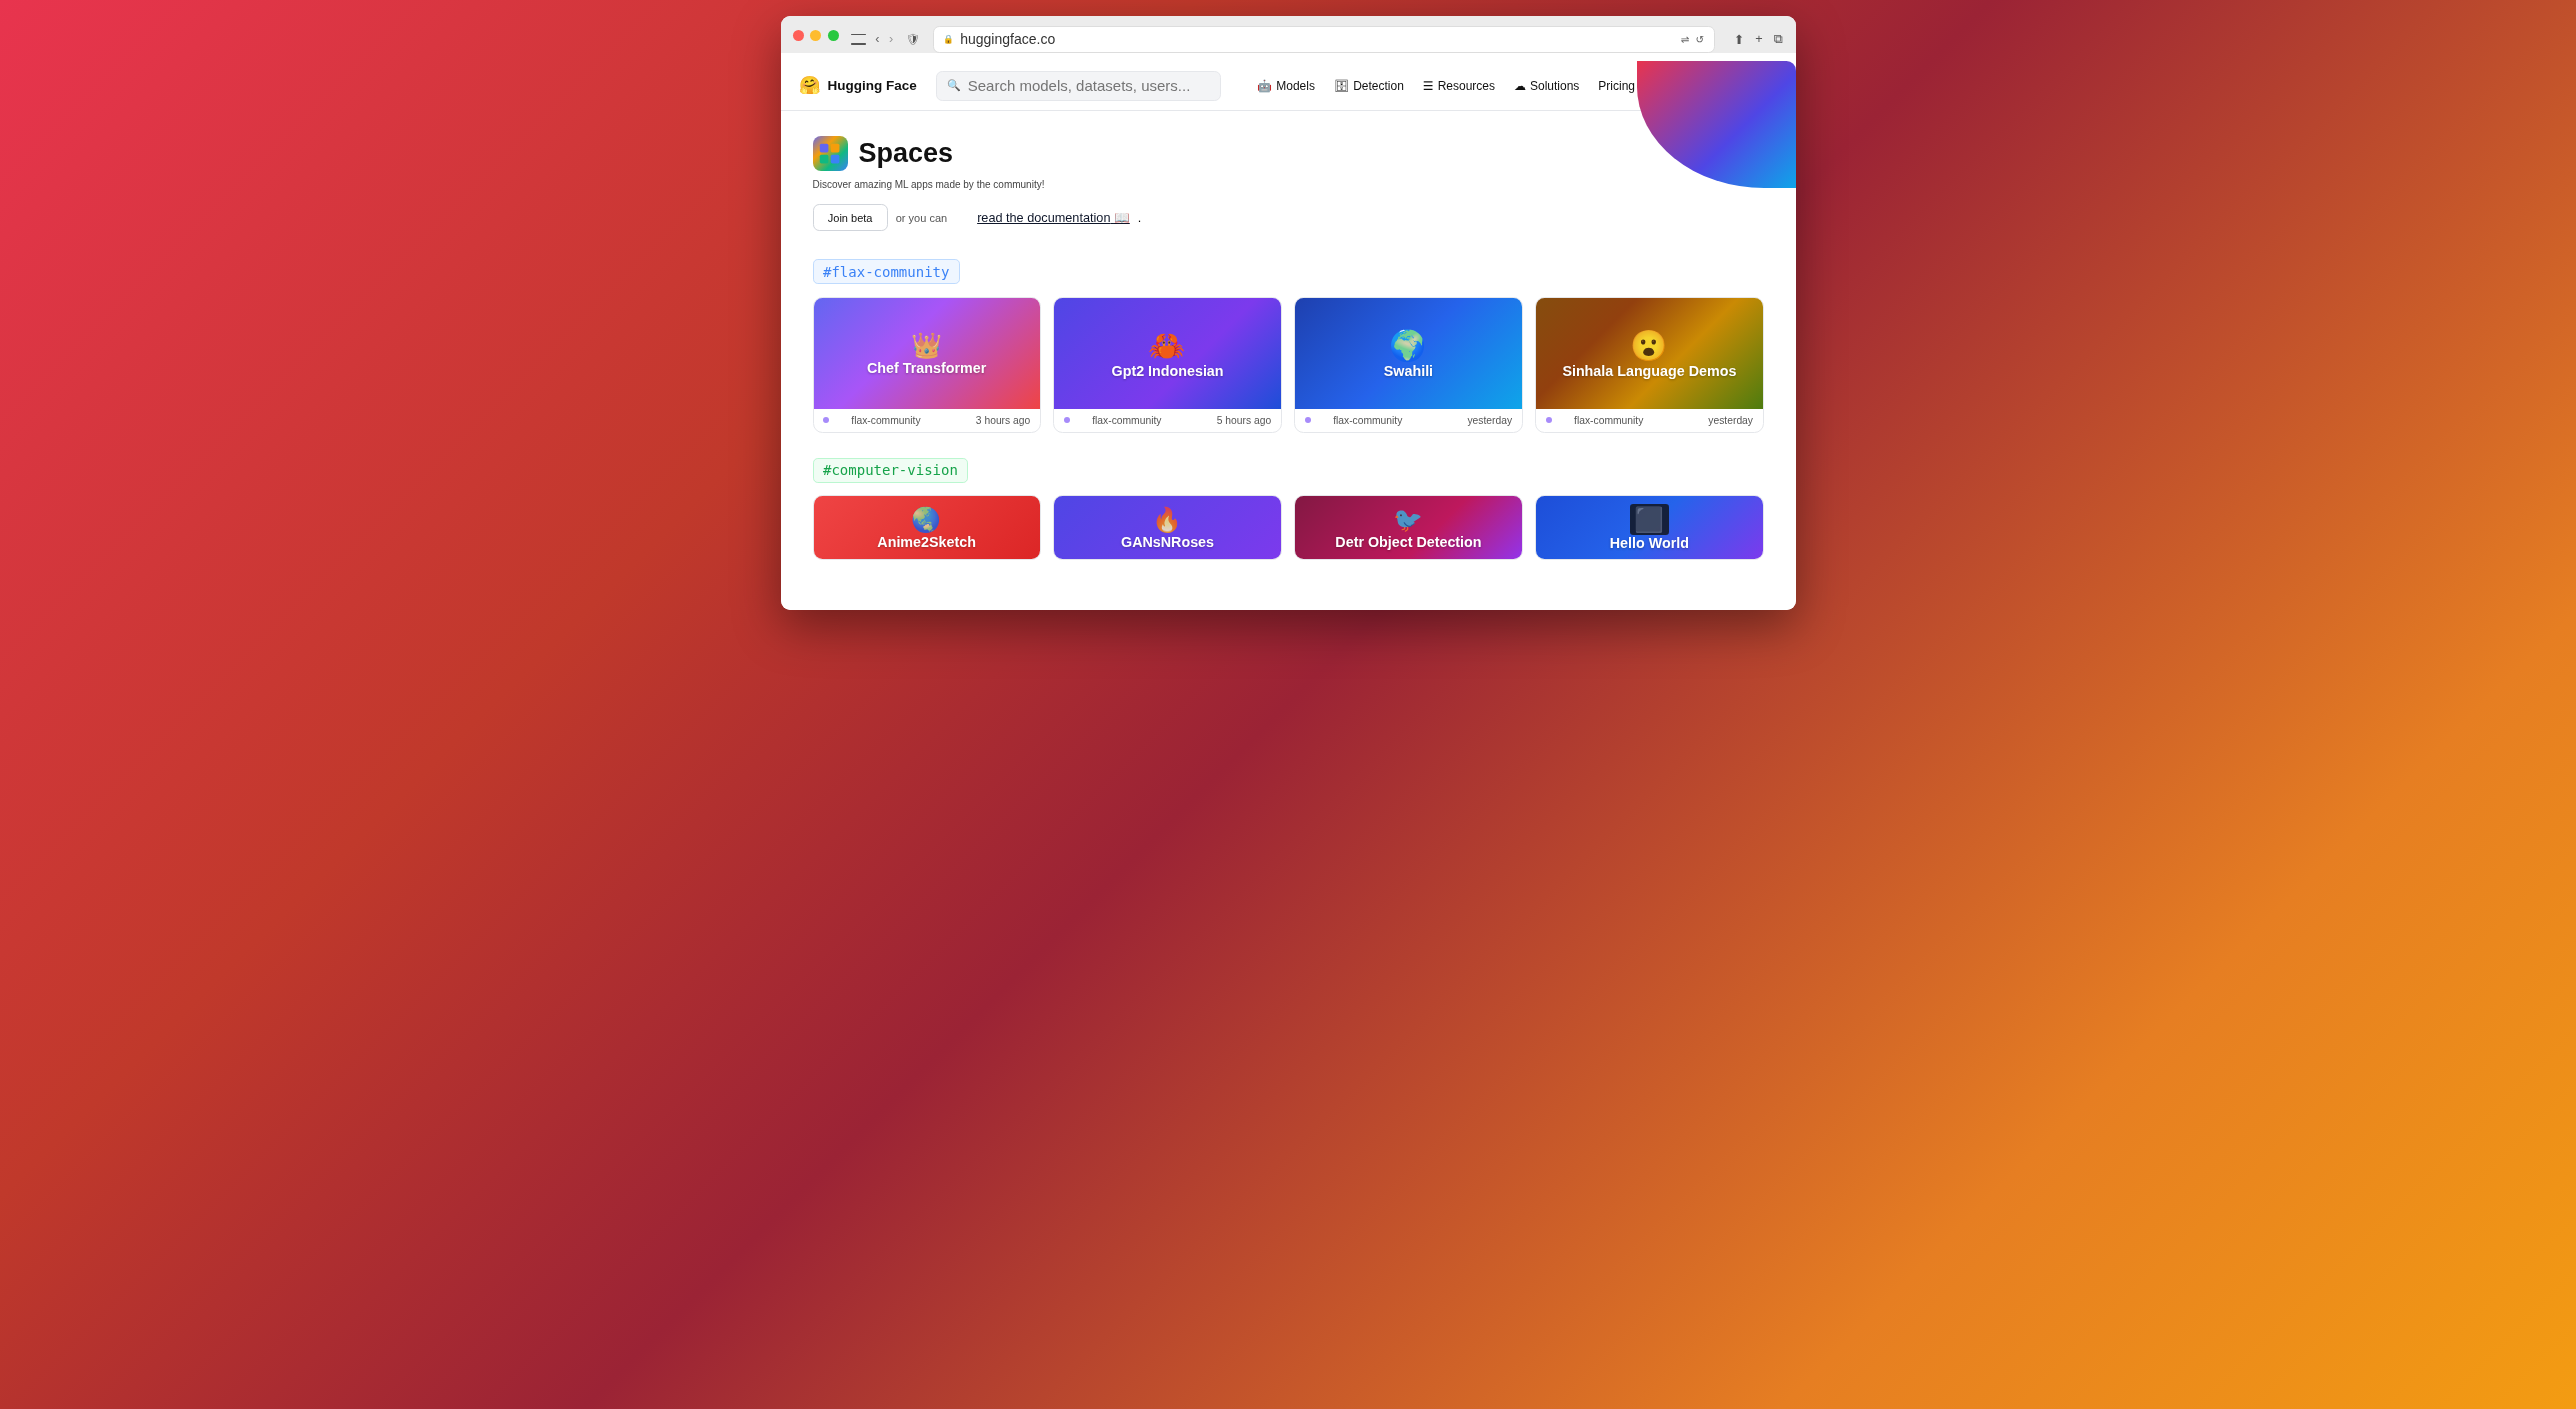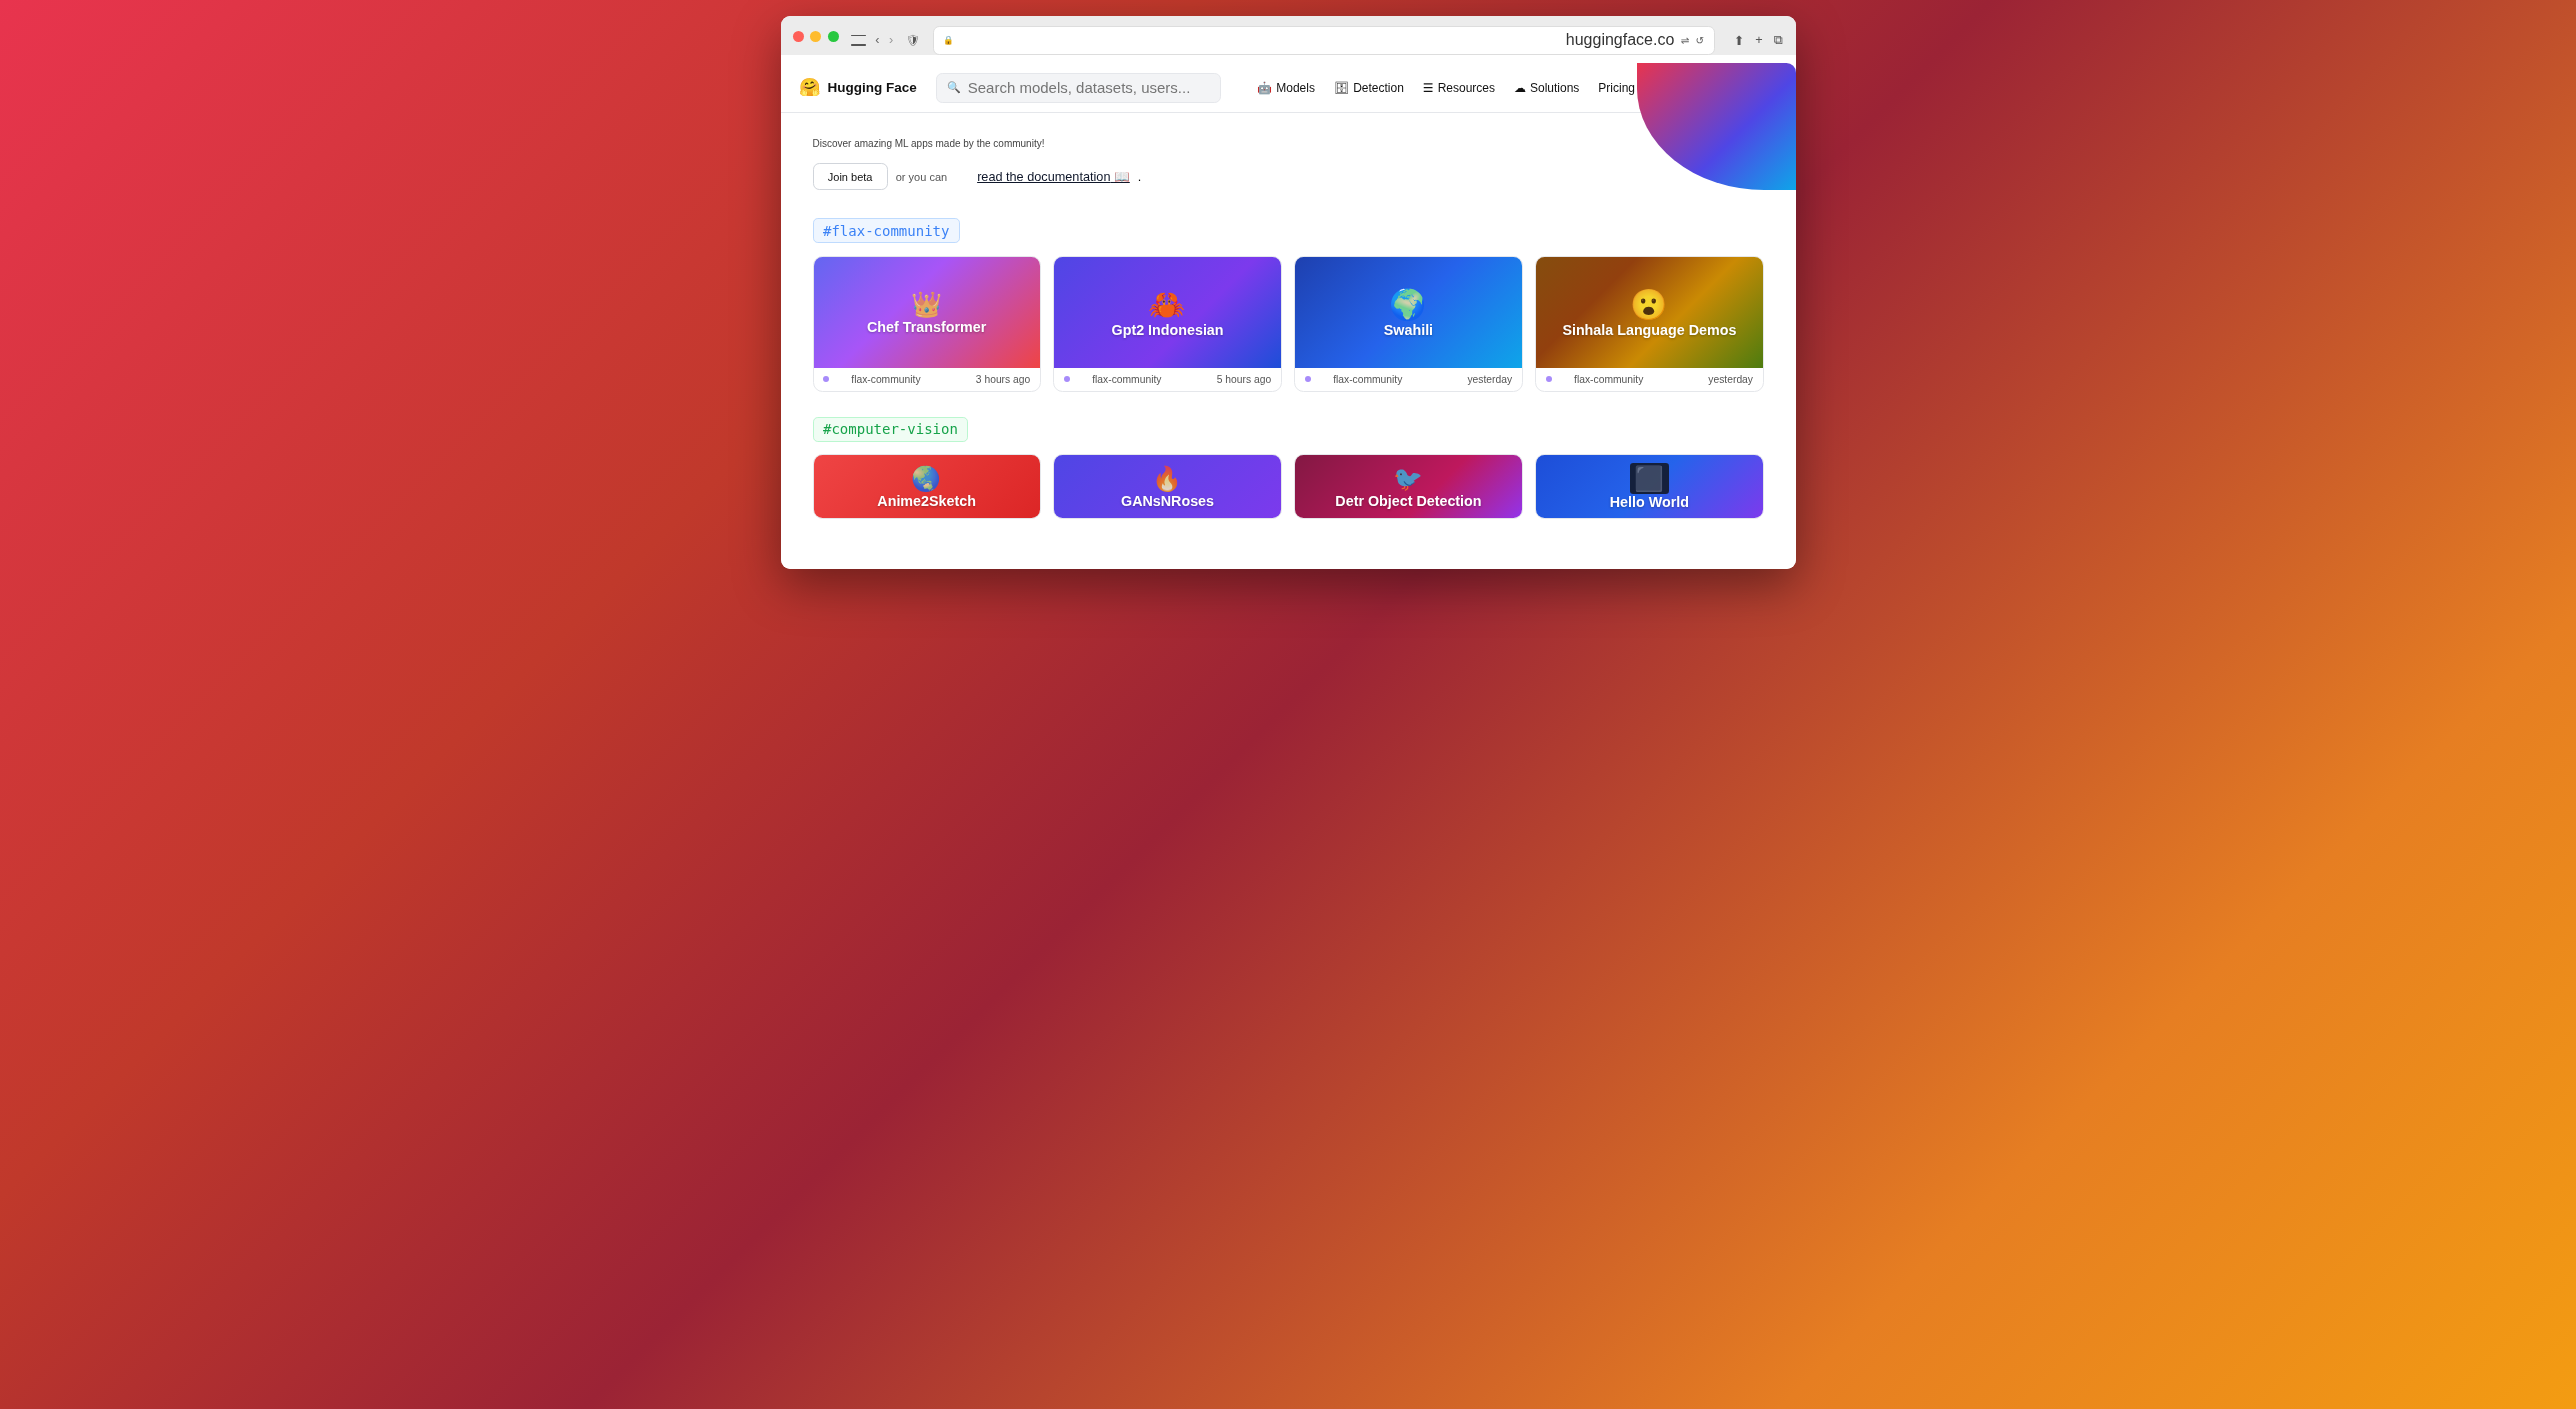--- a/index.html
+++ b/index.html
@@ -50,24 +50,24 @@
       background: #fff;
       border-radius: 6.3px;
       padding: 4.8px 9.5px;
       flex: 1;
       gap: 6.3px;
       border: 0.8px solid #ddd;
       margin: 0 12.7px;
     }
 
     .address-bar-text {
-      font-size: 16px;
+      font-size: 14px;
       color: #333;
       flex: 1;
-      text-align: right;
+      text-align: left;
     }
 
     
     .site-nav {
       display: flex;
       align-items: center;
       padding: 9.5px 19px;
       border-bottom: 0.8px solid #e5e7eb;
       background: #fff;
     }
@@ -426,20 +426,31 @@
           <span>Pricing</span>
         </a>
         <button class="btn-login">Log In</button>
         <button class="btn-signup">Sign Up</button>
       </div>
     </nav>
 
     <main class="main-content">
       
       
+      <div class="spaces-header">
+        <div class="spaces-logo">
+          <svg width="22" height="22" viewBox="0 0 28 28">
+            <rect x="1" y="1" width="11" height="11" rx="2" fill="#6366f1"></rect>
+            <rect x="15" y="1" width="11" height="11" rx="2" fill="#f59e0b"></rect>
+            <rect x="1" y="15" width="11" height="11" rx="2" fill="#10b981"></rect>
+            <rect x="15" y="15" width="11" height="11" rx="2" fill="#3b82f6"></rect>
+          </svg>
+        </div>
+        <h1 class="spaces-title">Spaces</h1>
+      </div>
 
       <p class="spaces-subtitle">Discover amazing ML apps made by the community!</p>
 
       <div class="join-beta-row">
         <button class="btn-join-beta">Join beta</button>
         <span class="join-beta-text">or you can</span>
         <a class="doc-link">
           <span>read the documentation</span>
           <span>📖</span>
         </a>

